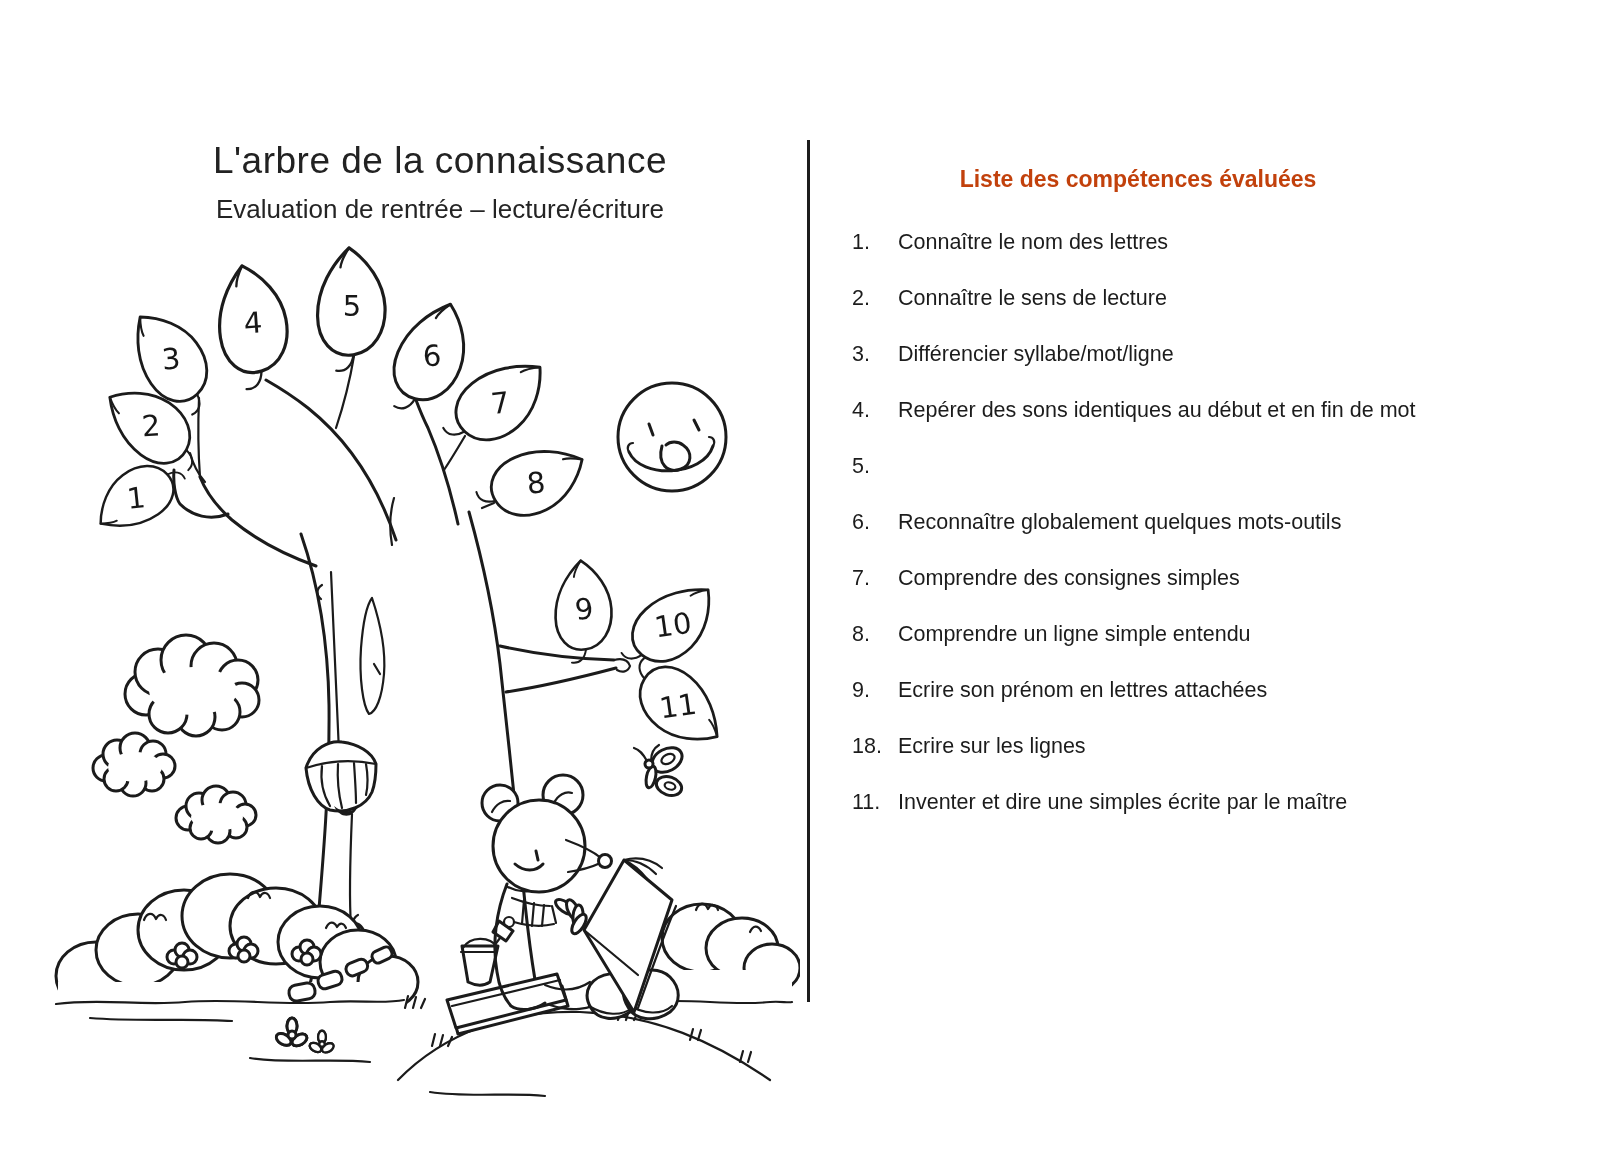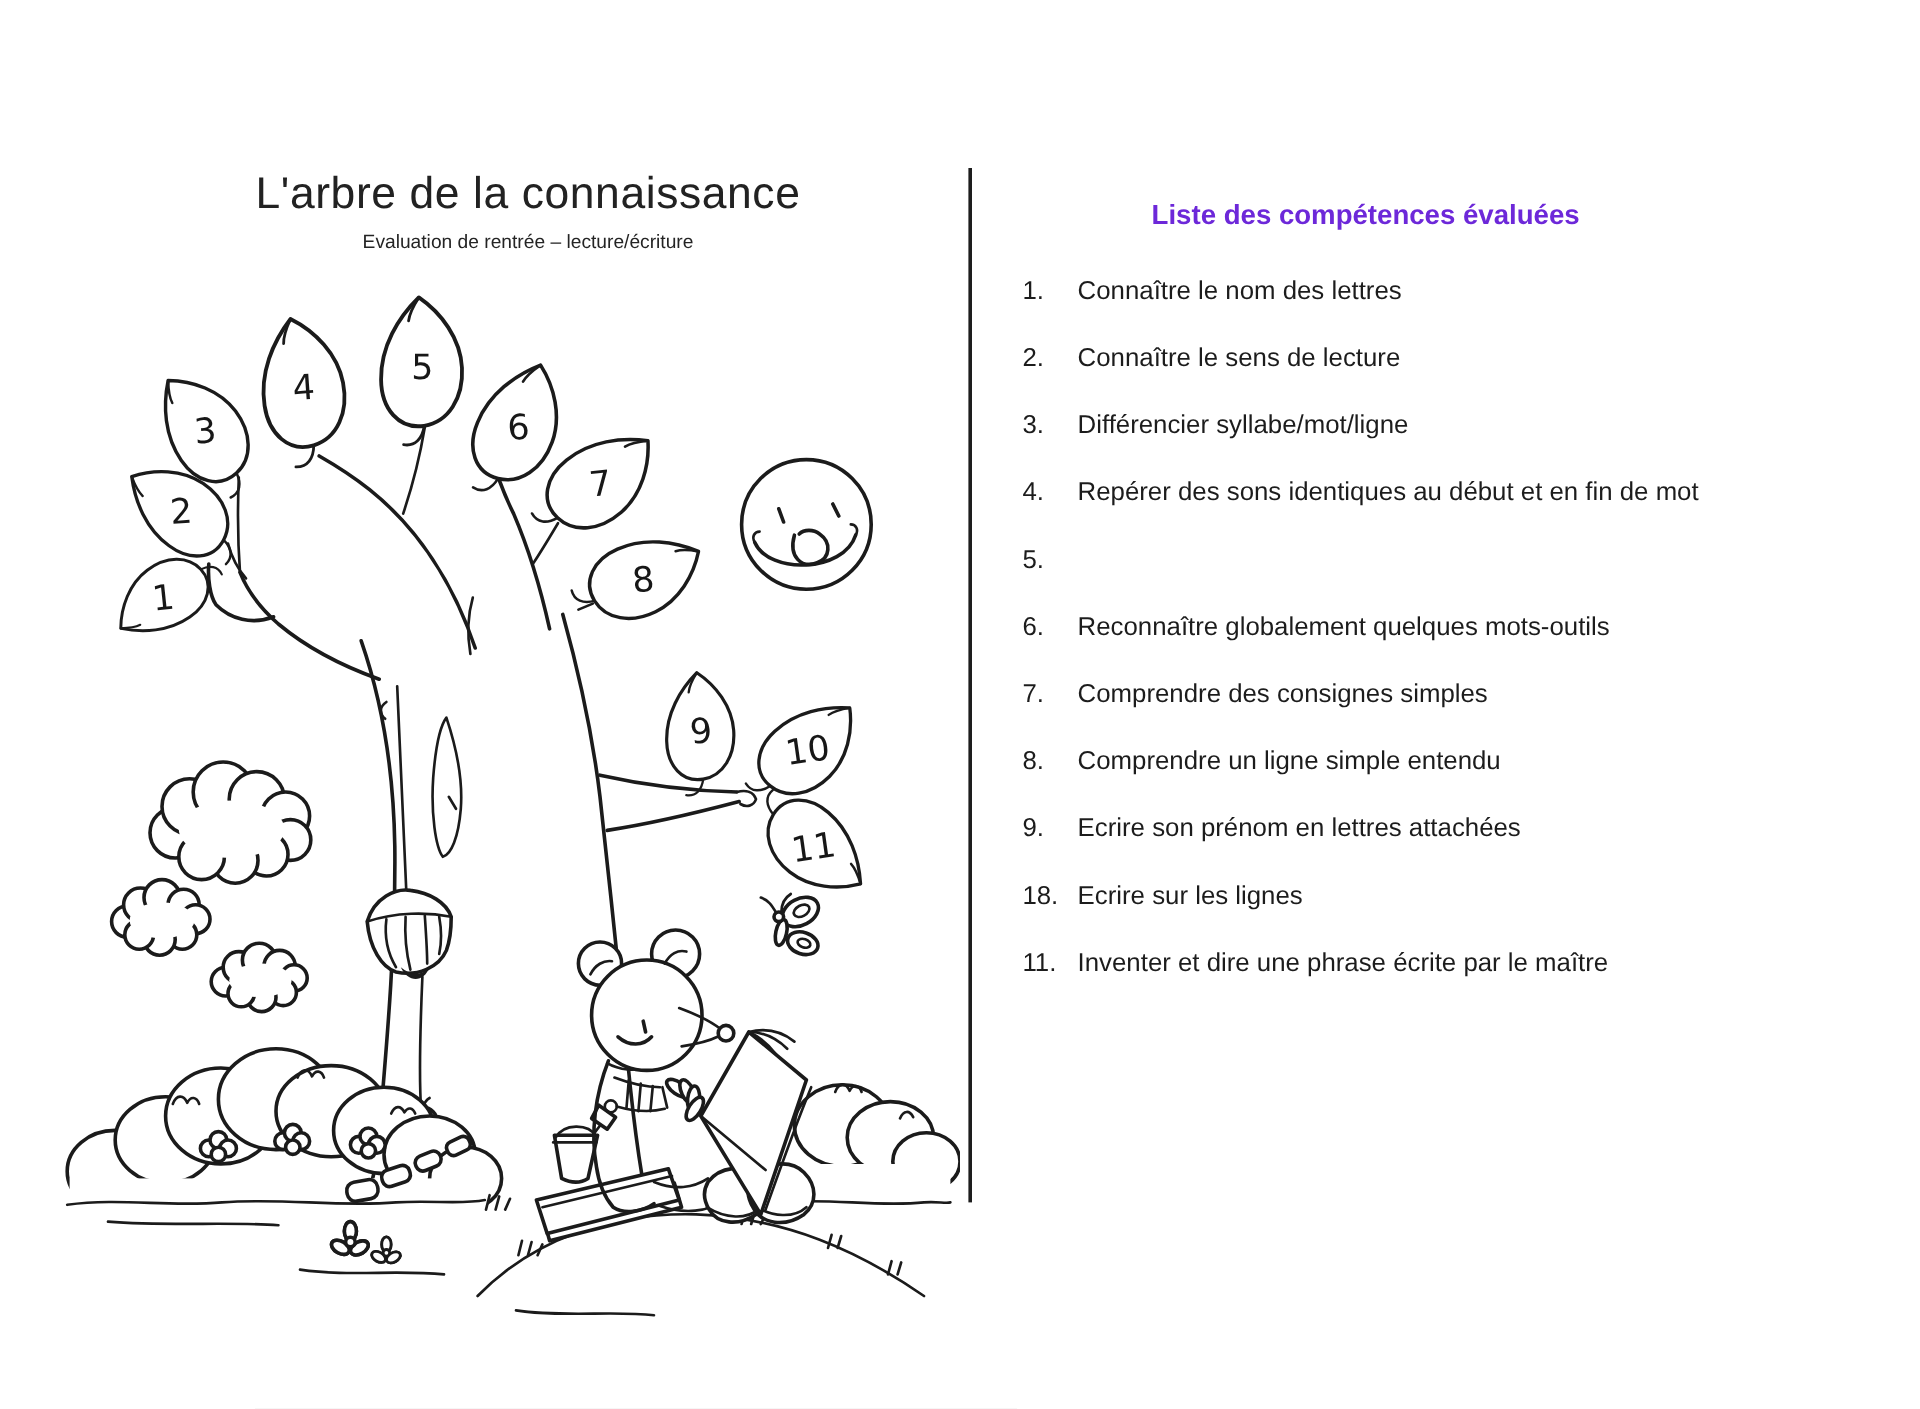--- a/index.html
+++ b/index.html
@@ -1,26 +1,26 @@
 <!DOCTYPE html>
 <html><head>
 <meta charset="utf-8">
 <style>
   html,body{margin:0;padding:0;background:#e8e8e8;}
   .page{position:relative;width:1600px;height:1174px;background:#ffffff;overflow:hidden;
         font-family:"Liberation Sans", sans-serif;color:#1a1a1a;}
   
   .title-block{position:absolute;left:140px;top:128px;width:600px;text-align:center;}
   .title-block h1{margin:12px;font-size:37px;font-weight:400;letter-spacing:.5px;color:#222;}
-  .title-block p{margin:8px 0 0 0;font-size:16px;font-weight:400;color:#242424;}
+  .title-block p{margin:8px 0 0 0;font-size:26px;font-weight:400;color:#242424;}
   
   .divider{position:absolute;left:807px;top:140px;width:2.5px;height:862px;background:#1d1d1d;}
   
   .competences{position:absolute;left:818px;top:166px;width:660px;}
-  .competences h2{margin:0;font-size:23px;font-weight:700;text-align:center;width:640px;color:#6d28d9;}
+  .competences h2{margin:0;font-size:23px;font-weight:700;text-align:center;width:640px;color:#c2410c;}
   .competences ol{list-style:none;margin:34px 0 0 34px;padding:0;}
   .competences li{display:flex;font-size:21.5px;line-height:30px;margin-bottom:26px;color:#1c1c1c;}
   .competences li .num{flex:0 0 46px;}
   .competences li .txt{width:535px;}
   
   svg.illustration{position:absolute;left:0;top:0;}
   .ink{stroke:#1b1b1b;stroke-width:3;fill:none;stroke-linecap:round;stroke-linejoin:round;}
   .inkfill{stroke:#1b1b1b;stroke-width:3;fill:#ffffff;stroke-linecap:round;stroke-linejoin:round;}
   .inkthin{stroke:#1b1b1b;stroke-width:2.2;fill:none;stroke-linecap:round;stroke-linejoin:round;}
   .white{fill:#ffffff;stroke:none;}
@@ -367,18 +367,18 @@
       <li>
           <span class="num">9.</span>
           <span class="txt">Ecrire son prénom en lettres attachées</span>
         </li>
       <li>
           <span class="num">18.</span>
           <span class="txt">Ecrire sur les lignes</span>
         </li>
       <li>
           <span class="num">11.</span>
-          <span class="txt">Inventer et dire une phrase écrite par le maître</span>
+          <span class="txt">Inventer et dire une simples écrite par le maître</span>
         </li>
     </ol>
   </section>
 
 </div>
 
 </body></html>

